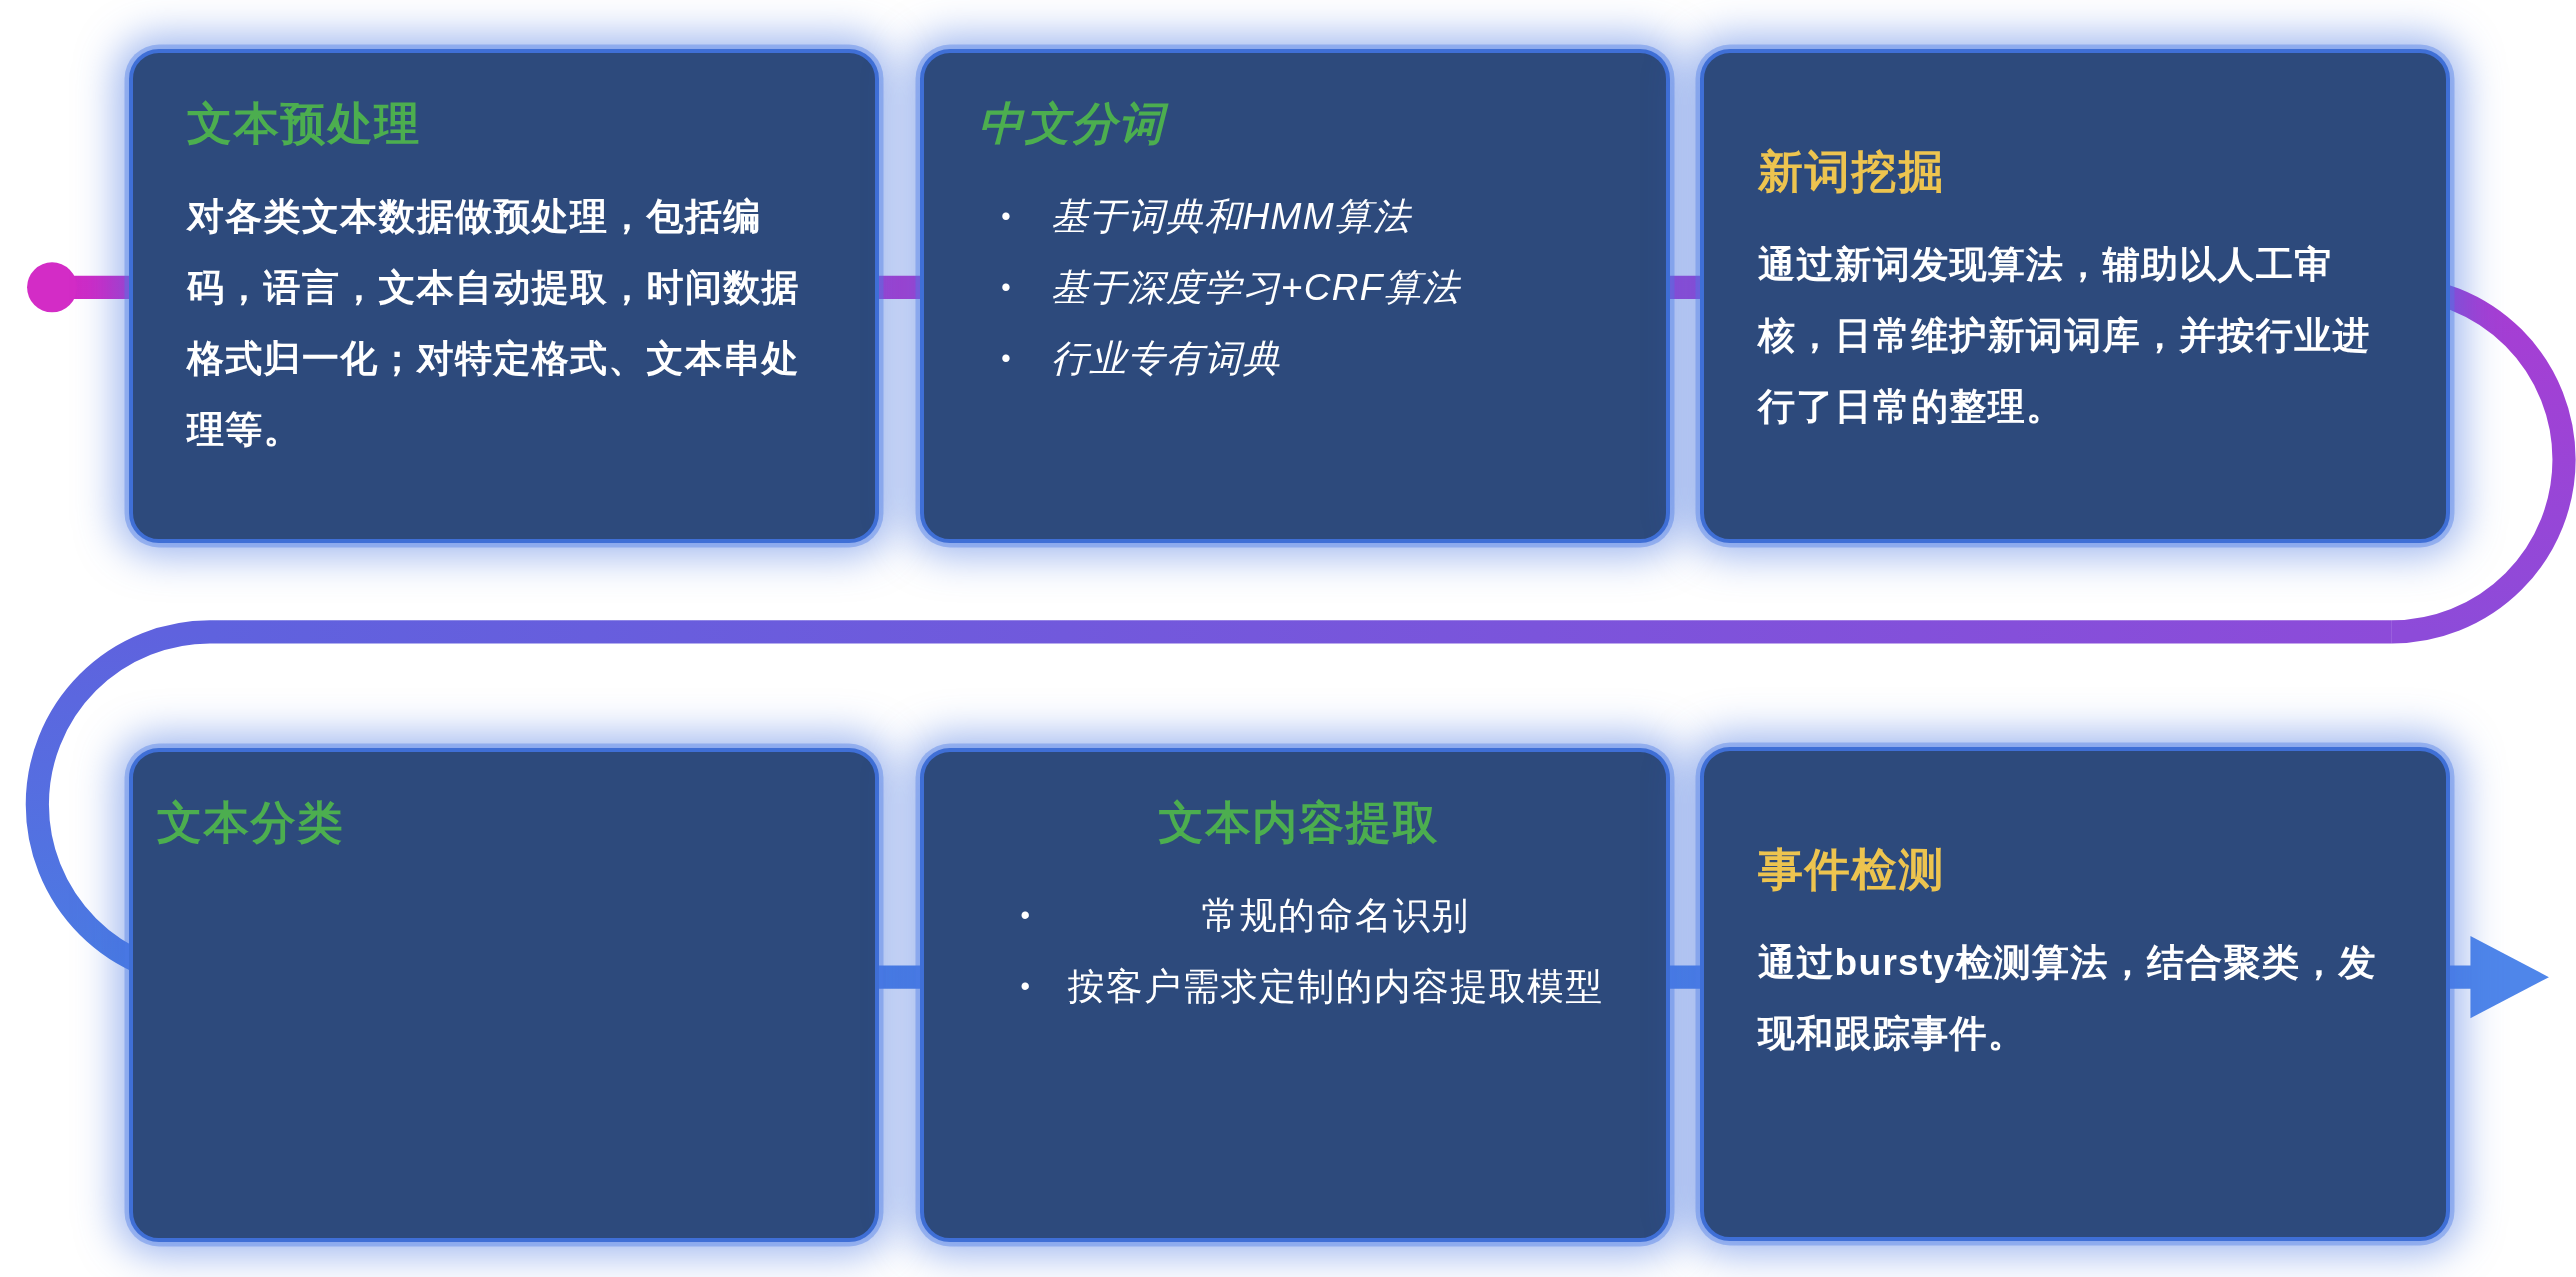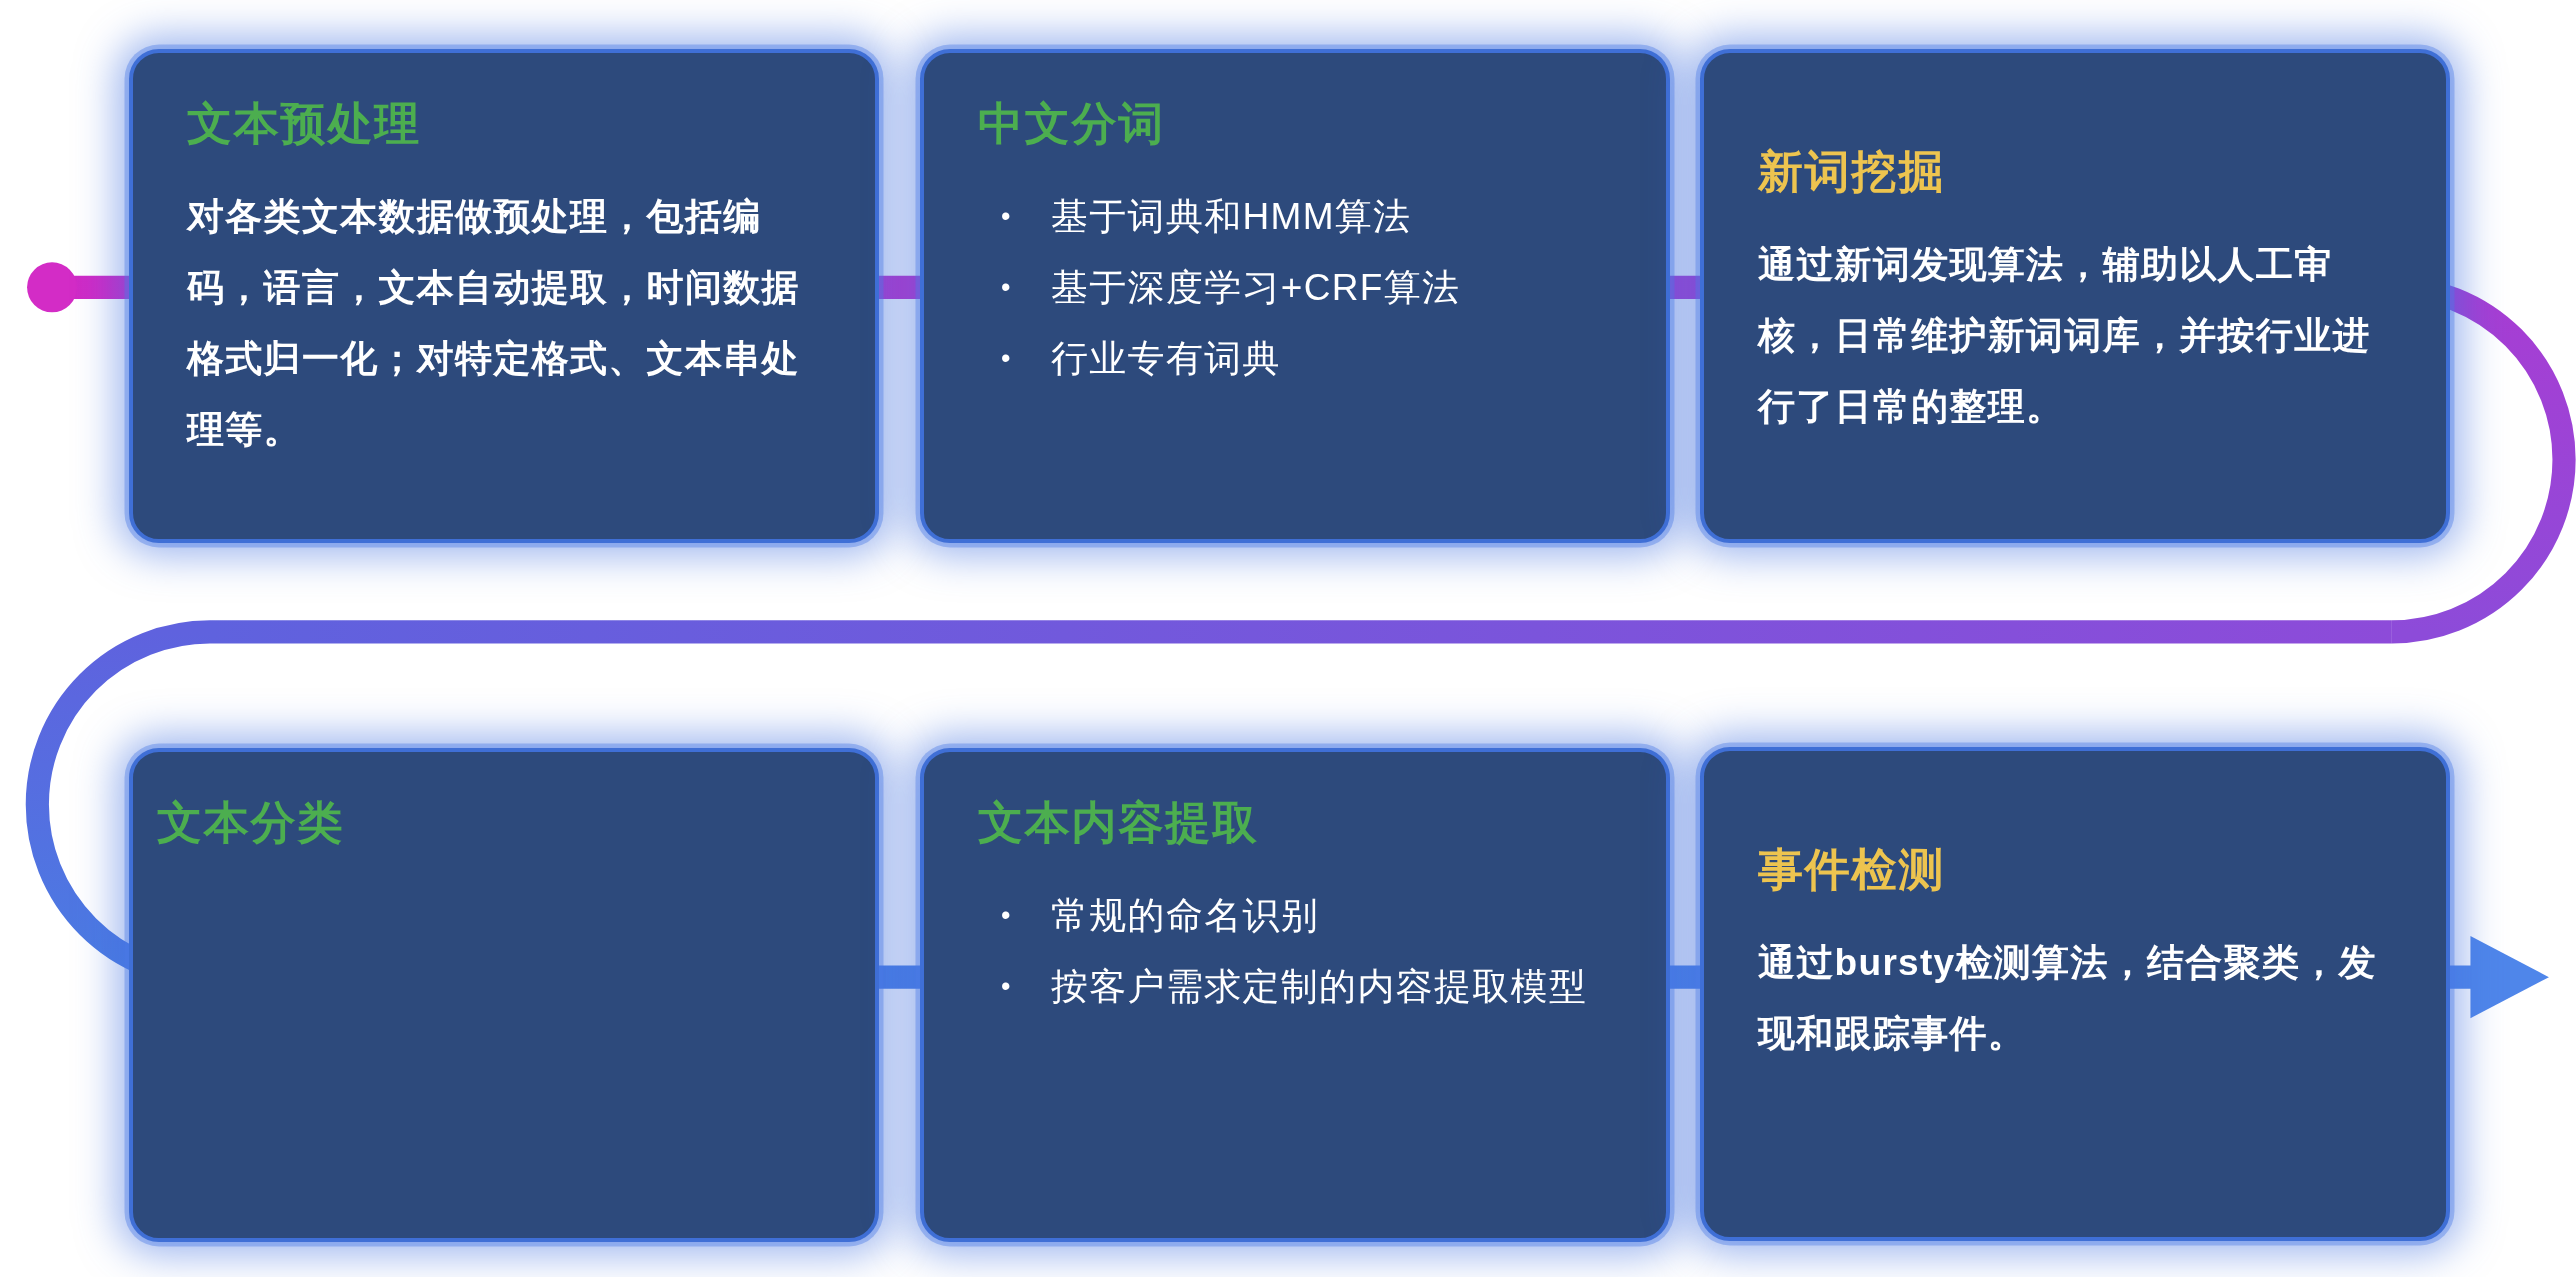--- a/index.html
+++ b/index.html
@@ -100,21 +100,21 @@
   <path d="M 235 1095 H 2772" stroke="url(#grad-bottom)" stroke-width="26" fill="none"></path>
   <circle cx="58" cy="322" r="28" fill="#d32cc6"></circle>
   <polygon points="2768,1049 2768,1141 2856,1095" fill="#4f86ea"></polygon>
 </svg>
 
 <section class="card" style="left:129px; top:49px;">
   <h2 class="card-title title-green">文本预处理</h2>
   <p class="card-body">对各类文本数据做预处理，包括编码，语言，文本自动提取，时间数据格式归一化；对特定格式、文本串处理等。</p>
 </section>
 
-<section class="card" style="left:920px; top:49px;">
+<section class="card" style="left:920px; top:49px;font-style:italic;">
   <h2 class="card-title title-green">中文分词</h2>
   <ul class="card-list">
     <li class="card-list-item">
       <span class="bullet-dot">•</span>
       <span class="li-text">基于词典和HMM算法</span>
     </li>
     <li class="card-list-item">
       <span class="bullet-dot">•</span>
       <span class="li-text">基于深度学习+CRF算法</span>
     </li>
@@ -127,21 +127,21 @@
 
 <section class="card" style="left:1700px; top:49px;">
   <h2 class="card-title title-yellow">新词挖掘</h2>
   <p class="card-body">通过新词发现算法，辅助以人工审核，日常维护新词词库，并按行业进行了日常的整理。</p>
 </section>
 
 <section class="card" style="left:129px; top:748px;padding-left:24px;">
   <h2 class="card-title title-green">文本分类</h2>
 </section>
 
-<section class="card" style="left:920px; top:748px;">
+<section class="card" style="left:920px; top:748px;text-align:center;">
   <h2 class="card-title title-green">文本内容提取</h2>
   <ul class="card-list">
     <li class="card-list-item">
       <span class="bullet-dot">•</span>
       <span class="li-text">常规的命名识别</span>
     </li>
     <li class="card-list-item">
       <span class="bullet-dot">•</span>
       <span class="li-text">按客户需求定制的内容提取模型</span>
     </li>

